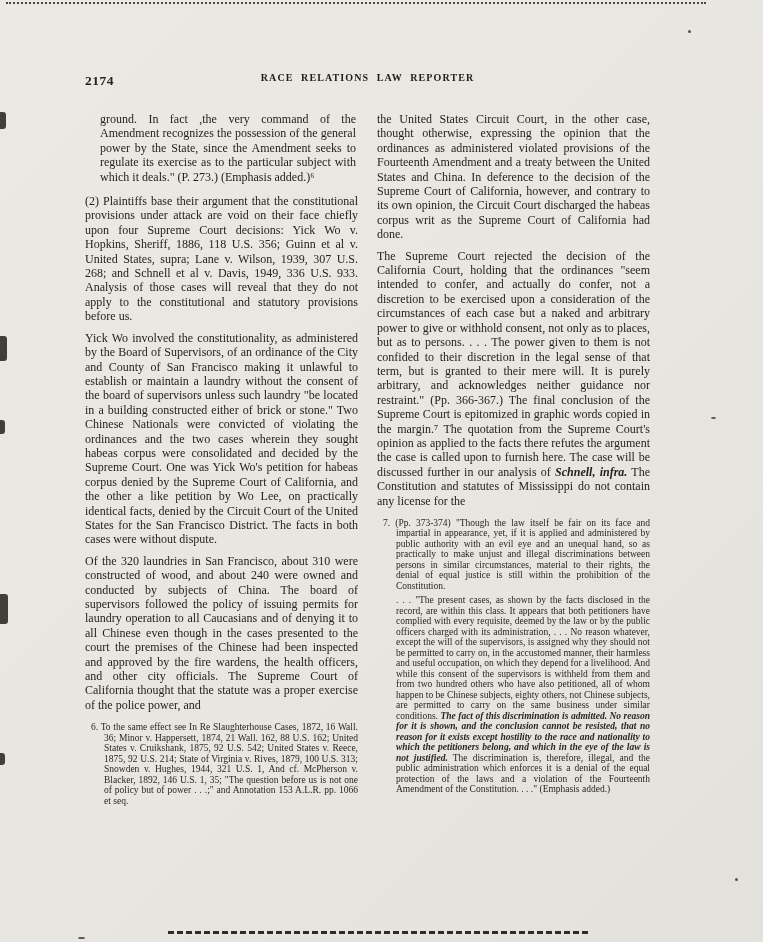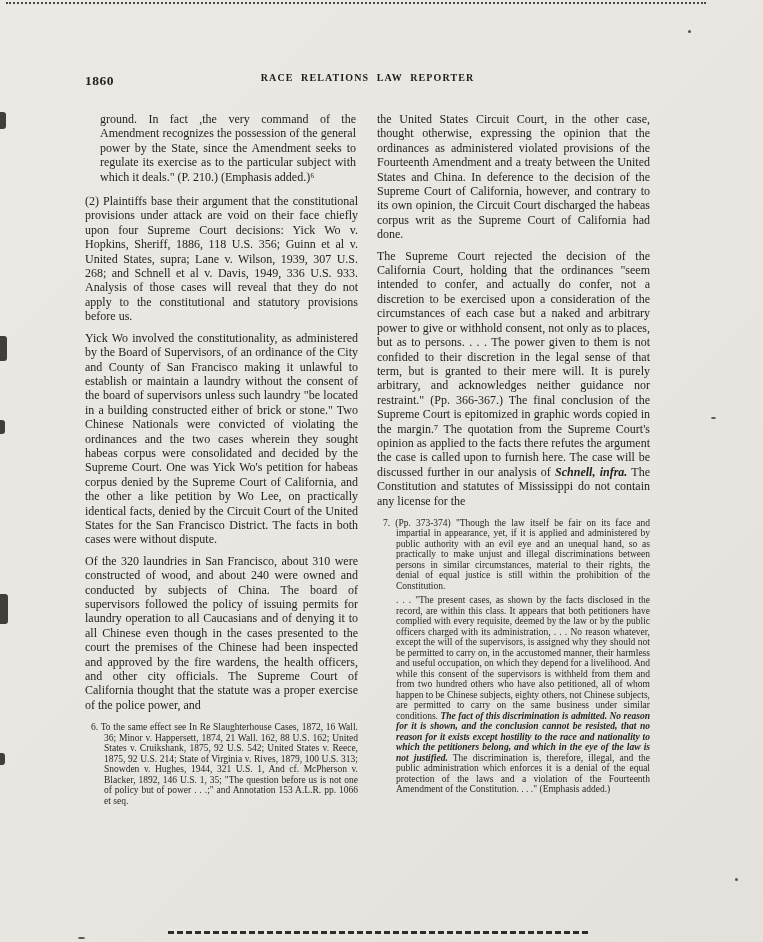--- a/index.html
+++ b/index.html
@@ -82,28 +82,28 @@
   <div class="edge-blob blob2"></div>
   <div class="edge-blob blob3"></div>
   <div class="edge-blob blob4"></div>
   <div class="edge-blob blob5"></div>
   <div class="speck speck1"></div>
   <div class="speck speck2"></div>
   <div class="speck speck3"></div>
   <div class="speck speck4"></div>
 
   <header class="page-header">
-    <span class="page-number">1860</span>
+    <span class="page-number">2174</span>
     <span class="journal-title">RACE RELATIONS LAW REPORTER</span>
   </header>
 
   <div class="columns">
 
     <div class="column">
-      <p class="para quote">ground. In fact ,the very command of the Amendment recognizes the possession of the general power by the State, since the Amendment seeks to regulate its exercise as to the particular subject with which it deals." (P. 210.) (Emphasis added.)⁶</p>
+      <p class="para quote">ground. In fact ,the very command of the Amendment recognizes the possession of the general power by the State, since the Amendment seeks to regulate its exercise as to the particular subject with which it deals." (P. 273.) (Emphasis added.)⁶</p>
       <p class="para">(2) Plaintiffs base their argument that the constitutional provisions under attack are void on their face chiefly upon four Supreme Court decisions: Yick Wo v. Hopkins, Sheriff, 1886, 118 U.S. 356; Guinn et al v. United States, supra; Lane v. Wilson, 1939, 307 U.S. 268; and Schnell et al v. Davis, 1949, 336 U.S. 933. Analysis of those cases will reveal that they do not apply to the constitutional and statutory provisions before us.</p>
       <p class="para">Yick Wo involved the constitutionality, as administered by the Board of Supervisors, of an ordinance of the City and County of San Francisco making it unlawful to establish or maintain a laundry without the consent of the board of supervisors unless such laundry "be located in a building constructed either of brick or stone." Two Chinese Nationals were convicted of violating the ordinances and the two cases wherein they sought habeas corpus were consolidated and decided by the Supreme Court. One was Yick Wo's petition for habeas corpus denied by the Supreme Court of California, and the other a like petition by Wo Lee, on practically identical facts, denied by the Circuit Court of the United States for the San Francisco District. The facts in both cases were without dispute.</p>
       <p class="para">Of the 320 laundries in San Francisco, about 310 were constructed of wood, and about 240 were owned and conducted by subjects of China. The board of supervisors followed the policy of issuing permits for laundry operation to all Caucasians and of denying it to all Chinese even though in the cases presented to the court the premises of the Chinese had been inspected and approved by the fire wardens, the health officers, and other city officials. The Supreme Court of California thought that the statute was a proper exercise of the police power, and</p>
       <div class="footnote">
         <p class="fn-para hang">6. To the same effect see In Re Slaughterhouse Cases, 1872, 16 Wall. 36; Minor v. Happersett, 1874, 21 Wall. 162, 88 U.S. 162; United States v. Cruikshank, 1875, 92 U.S. 542; United States v. Reece, 1875, 92 U.S. 214; State of Virginia v. Rives, 1879, 100 U.S. 313; Snowden v. Hughes, 1944, 321 U.S. 1, And cf. McPherson v. Blacker, 1892, 146 U.S. 1, 35; "The question before us is not one of policy but of power . . .;" and Annotation 153 A.L.R. pp. 1066 et seq.</p>
       </div>
     </div>
 
     <div class="column">
       <p class="para">the United States Circuit Court, in the other case, thought otherwise, expressing the opinion that the ordinances as administered violated provisions of the Fourteenth Amendment and a treaty between the United States and China. In deference to the decision of the Supreme Court of California, however, and contrary to its own opinion, the Circuit Court discharged the habeas corpus writ as the Supreme Court of California had done.</p>

